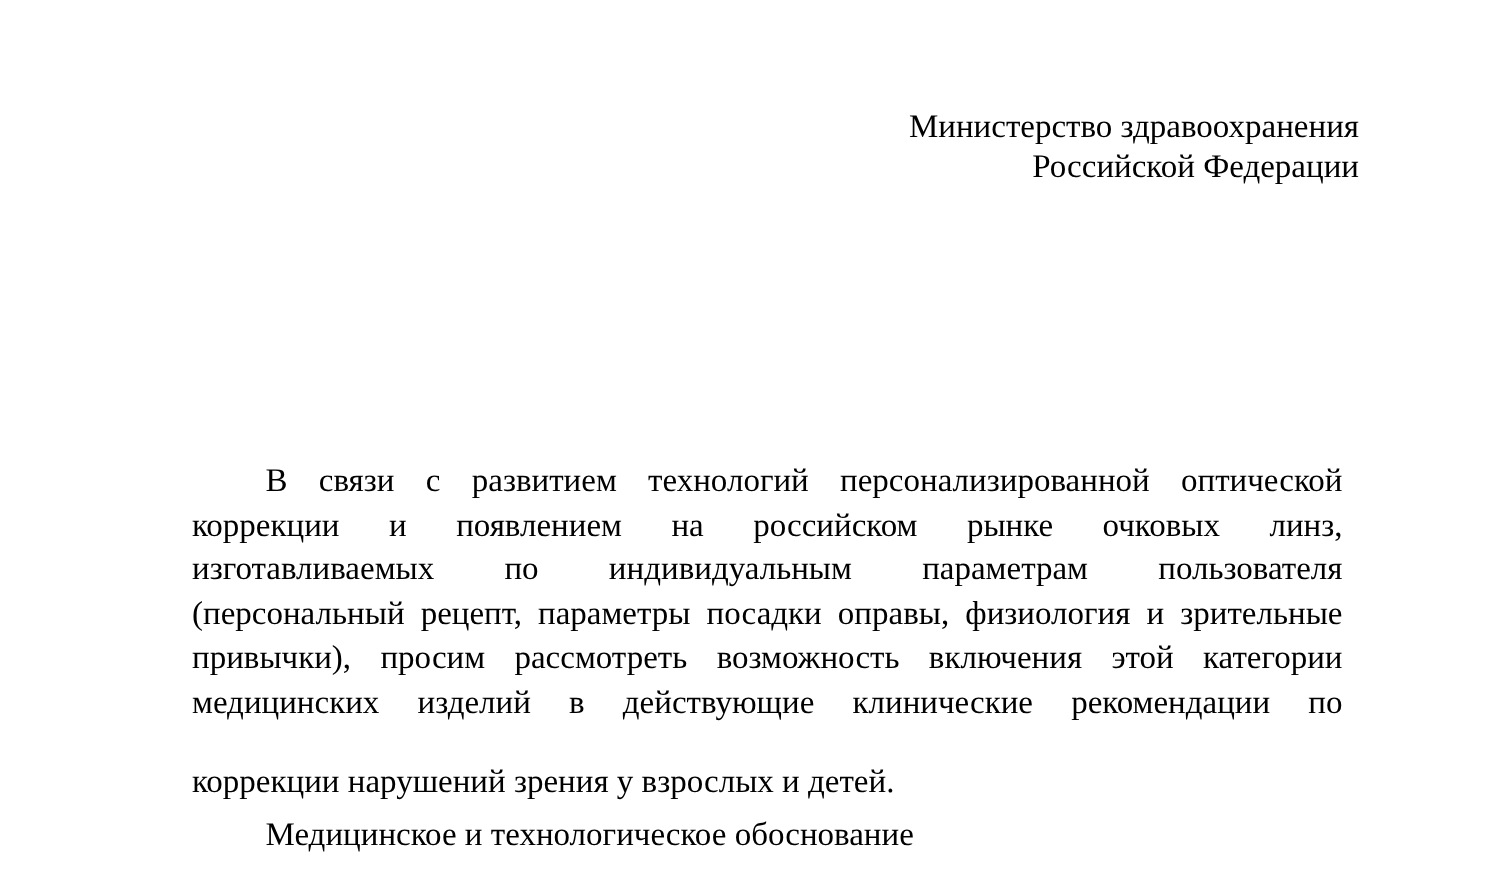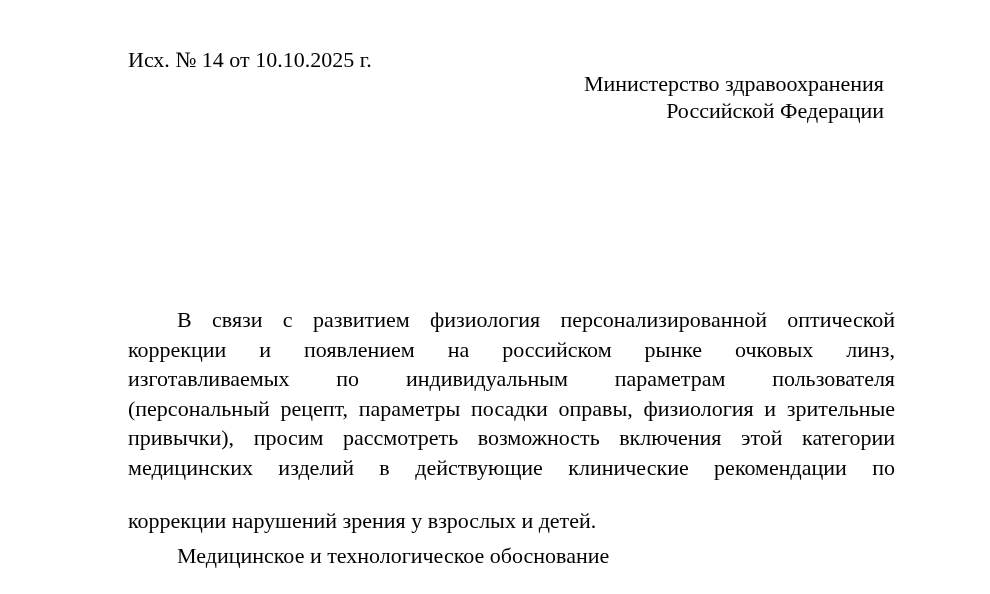--- a/index.html
+++ b/index.html
@@ -19,21 +19,21 @@
   .ref-line {
     position: absolute;
     left: 128px;
     top: 46px;
     font-size: 22px;
     line-height: 28px;
     white-space: nowrap;
   }
   .addressee-block {
     position: absolute;
-    right: 106px;
+    right: 84px;
     top: 70px;
     text-align: right;
     font-size: 22px;
     line-height: 27px;
   }
   .subject-block {
     position: absolute;
     left: 128px;
     top: 154px;
     font-size: 22px;
@@ -69,30 +69,29 @@
     font-weight: normal;
     text-indent: 49px;
     line-height: 29px;
   }
 </style>
 </head>
 <body>
 
 <div class="page">
 
-  <div class="ref-line">Исх. № 14 от 10.10.2025 г.</div>
 
   <div class="addressee-block">
     <div>Министерство здравоохранения</div>
     <div>Российской Федерации</div>
   </div>
 
 
   <div class="body-block">
-    <div class="body-line first">В связи с развитием физиология персонализированной оптической</div>
+    <div class="body-line first">В связи с развитием технологий персонализированной оптической</div>
     <div class="body-line">коррекции и появлением на российском рынке очковых линз,</div>
     <div class="body-line">изготавливаемых по индивидуальным параметрам пользователя</div>
     <div class="body-line">(персональный рецепт, параметры посадки оправы, физиология и зрительные</div>
     <div class="body-line">привычки), просим рассмотреть возможность включения этой категории</div>
     <div class="body-line">медицинских изделий в действующие клинические рекомендации по</div>
     <div class="body-line last">коррекции нарушений зрения у взрослых и детей.</div>
   </div>
 
   <div class="section-heading">Медицинское и технологическое обоснование</div>
 

